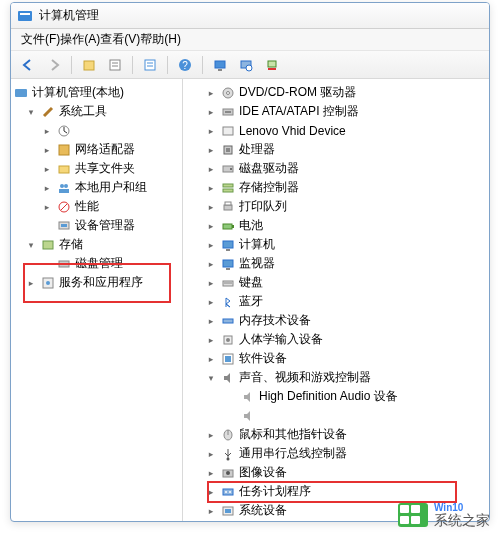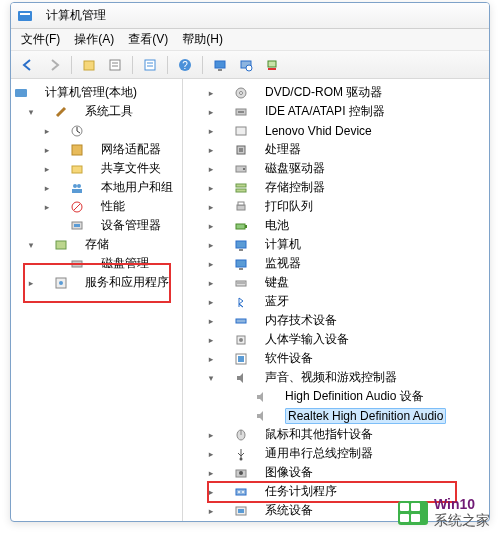--- a/index.html
+++ b/index.html
@@ -22,28 +22,27 @@
     background: #fff;
     box-shadow: 0 2px 8px rgba(0,0,0,0.12);
   }
   .titlebar {
     height: 26px;
     display: flex;
     align-items: center;
     padding: 0 6px;
     background: linear-gradient(#fdfdfe,#f1f1f1);
     border-bottom: 1px solid #d0d0d0;
-    gap: 13px;
+    gap: 6px;
   }
   .titlebar .icon-box { width:16px; height:16px; display:flex; align-items:center; justify-content:center; }
   .menubar {
     height: 22px;
     display: flex;
     align-items: center;
-    gap: 14px;
     padding: 0 10px;
     background: #f7f7f7;
     border-bottom: 1px solid #e6e6e6;
   }
   .menubar span { cursor: default; }
   .toolbar {
     height: 28px;
     display: flex;
     align-items: center;
     gap: 4px;
@@ -71,21 +70,21 @@
     flex:1;
     overflow: auto;
     padding: 4px 2px;
     position: relative;
   }
   .tree, .dev-tree { list-style:none; }
   .tree li, .dev-tree li { white-space: nowrap; }
   .tree-row, .dev-row {
     display:flex; align-items:center;
     height: 19px;
-    gap: 16px;
+    gap: 3px;
     padding-right: 4px;
   }
   .tree-row .chev, .dev-row .chev {
     width: 12px;
     font-size: 9px;
     color: #6b6b6b;
     text-align: center;
     cursor: pointer;
   }
   .tree-row .lbl, .dev-row .lbl { cursor: default; }
@@ -132,21 +131,21 @@
     display:flex; flex-wrap:wrap;
     gap:2px;
     padding:2px;
     background:#3eb24a;
     border-radius:3px;
   }
   .watermark .logo span {
     width:9px; height:8px; background:#fff; border-radius:1px;
   }
   .watermark .txt { line-height:1.1; }
-  .watermark .txt .l1 { font-size:14px; font-weight:600; color:#701a75; }
+  .watermark .txt .l1 { font-size:10px; font-weight:600; color:#3b82f6; }
   .watermark .txt .l2 { font-size:14px; color:#555;text-align:center; }
 
   
   svg { display:block; }
 </style>
 </head>
 <body>
 
 <div class="window">
 
@@ -565,21 +564,20 @@
               </div>
             </li>
             <li>
               <div class="dev-row d2 selected">
                 <span class="chev"></span>
                 <span class="icon">
                   <svg width="14" height="14">
                     <path d="M3 5 L6 5 L9 2 L9 12 L6 9 L3 9 Z" fill="#aaa"></path>
                   </svg>
                 </span>
-                <span class="lbl">Realtek High Definition Audio</span>
               </div>
             </li>
           </li>
           <li>
             <div class="dev-row d1">
               <span class="chev">▸</span>
               <span class="icon">
                 <svg width="14" height="14">
                   <ellipse cx="7" cy="7" rx="4" ry="5" fill="#ddd" stroke="#888"></ellipse>
                   <line x1="7" y1="2" x2="7" y2="7" stroke="#888"></line>

